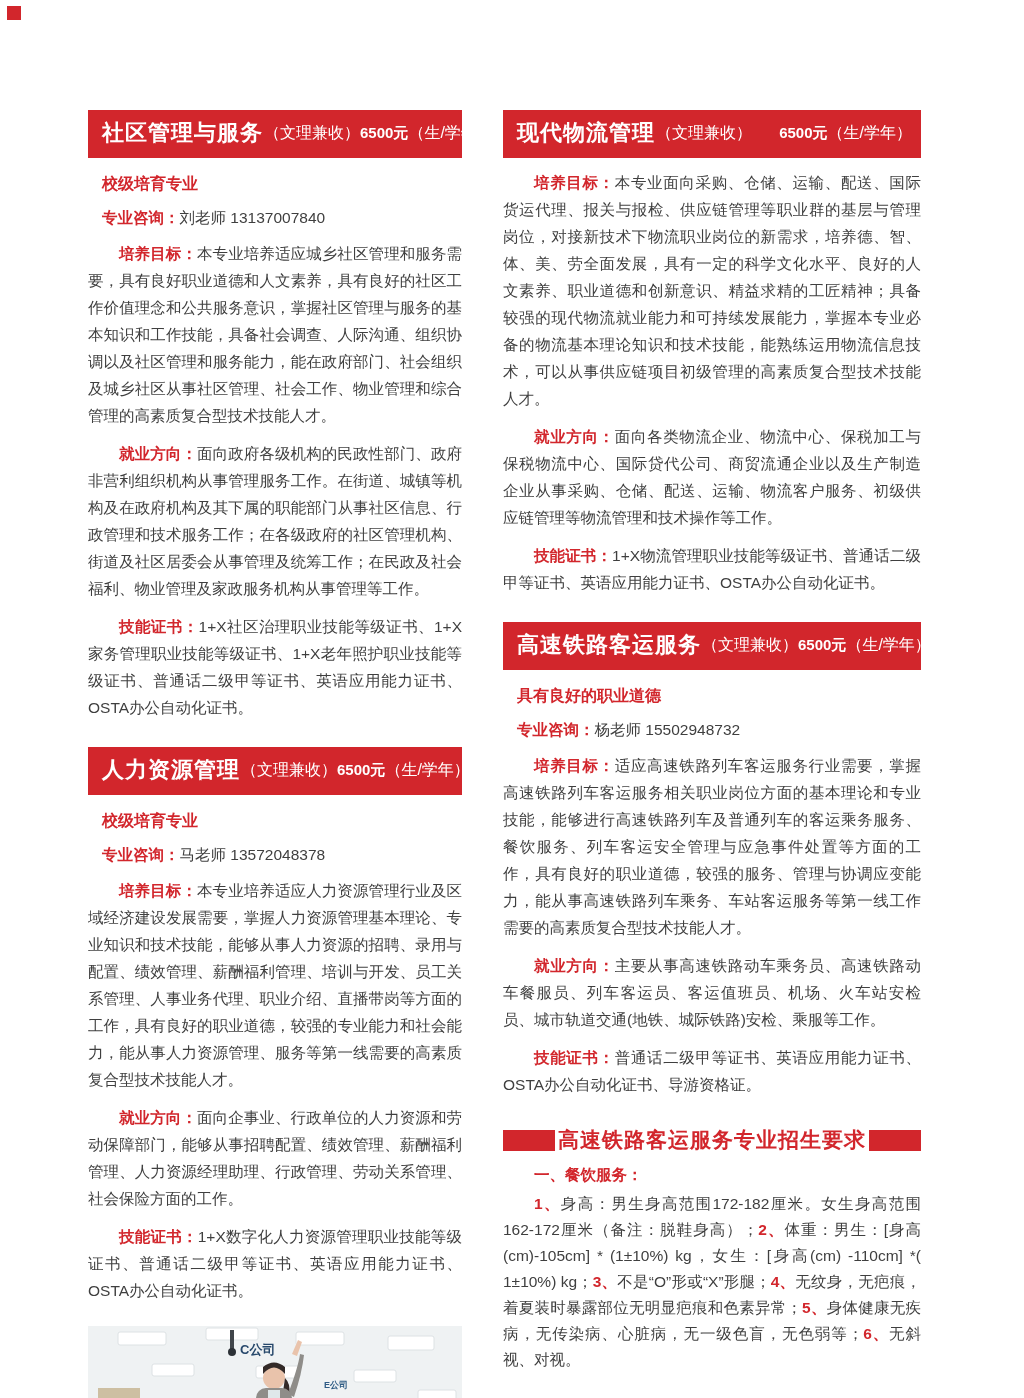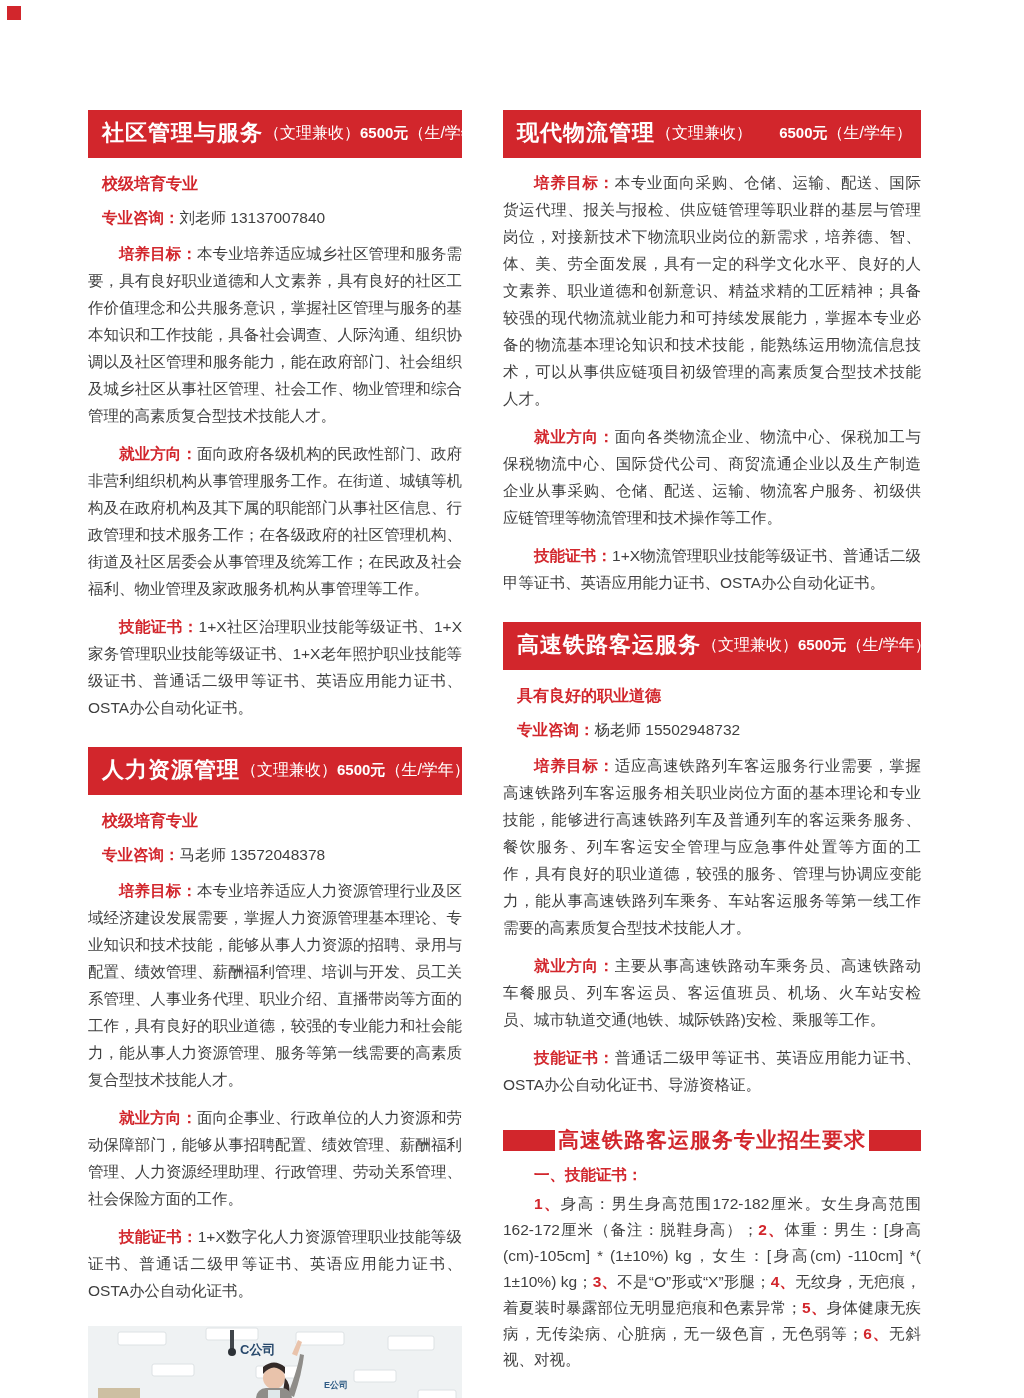--- a/index.html
+++ b/index.html
@@ -205,18 +205,18 @@
       <p class="para"><span class="lbl">技能证书：</span><span>普通话二级甲等证书、英语应用能力证书、OSTA办公自动化证书、导游资格证。</span></p>
     </section>
 
     <section class="req">
       <div class="req-titlebar">
         <span class="req-bar"></span>
         <h2 class="req-title">高速铁路客运服务专业招生要求</h2>
         <span class="req-bar"></span>
       </div>
 
-      <p class="req-head">一、技能证书：</p>
+      <p class="req-head">一、餐饮服务：</p>
       <p class="para req-body"><span class="num">1、</span><span>身高：男生身高范围172-182厘米。女生身高范围162-172厘米（备注：脱鞋身高）；</span><span class="num">2、</span><span>体重：男生：[身高(cm)-105cm] * (1±10%) kg，女生：[身高(cm) -110cm] *( 1±10%) kg；</span><span class="num">3、</span><span>不是“O”形或“X”形腿；</span><span class="num">4、</span><span>无纹身，无疤痕，着夏装时暴露部位无明显疤痕和色素异常；</span><span class="num">5、</span><span>身体健康无疾病，无传染病、心脏病，无一级色盲，无色弱等；</span><span class="num">6、</span><span>无斜视、对视。</span></p>
 
     </section>
   </div>
 </div>
 
 </body></html>

